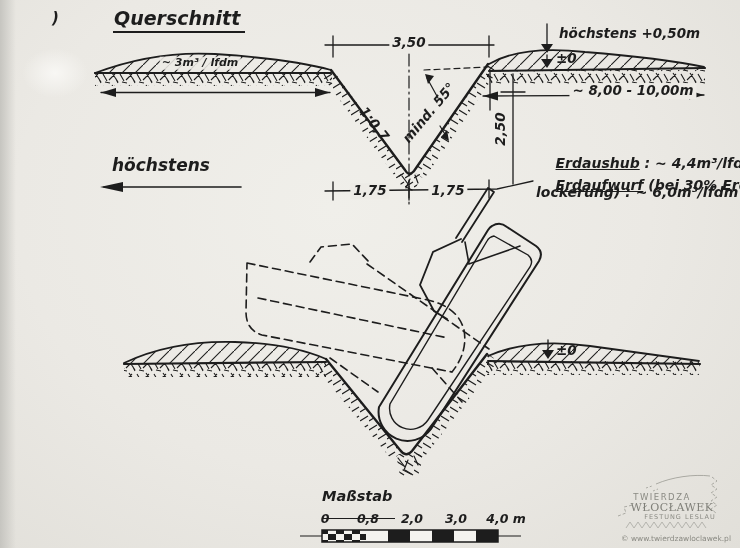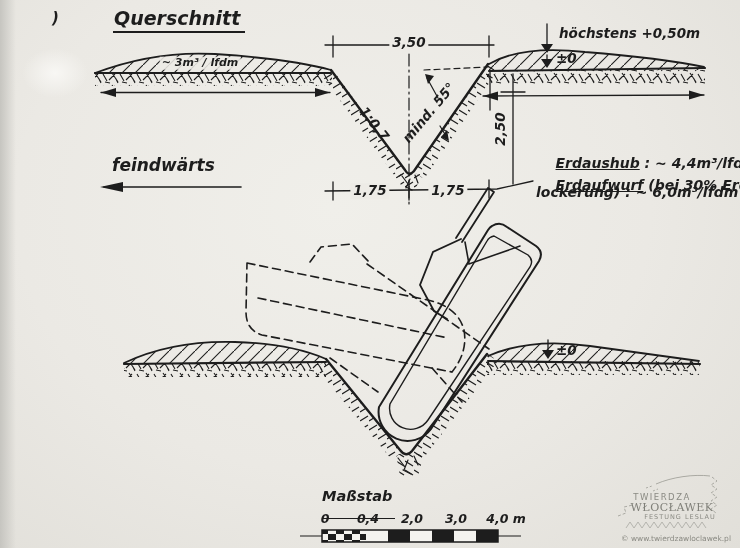--- a/index.html
+++ b/index.html
@@ -200,48 +200,49 @@
 
   <div class="lbl sm c" style="left:200px;top:63px;background:rgba(237,235,230,0.88);padding:0 2px">~ 3m³ / lfdm</div>
 
 
   <div class="lbl dim bg c" style="left:409px;top:43px">3,50</div>
 
   <div class="lbl dim" style="left:559px;top:26px">höchstens +0,50m</div>
 
   <div class="lbl dim" style="left:556px;top:51px">±0</div>
 
+  <div class="lbl dim bg c" style="left:633px;top:91px">~ 8,00 - 10,00m</div>
 
   <div class="lbl dim" style="left:374px;top:124px;transform:translate(-50%,-50%) rotate(52deg)">1:0,7</div>
 
   <div class="lbl dim" style="left:429px;top:113px;transform:translate(-50%,-50%) rotate(-50deg)">mind. 55°</div>
 
   <div class="lbl dim" style="left:501px;top:129px;transform:translate(-50%,-50%) rotate(-90deg)">2,50</div>
 
   <div class="lbl dim bg c" style="left:370px;top:191px">1,75</div>
 
   <div class="lbl dim bg c" style="left:448px;top:191px">1,75</div>
 
-  <div class="lbl" style="left:112px;top:156px;font-size:17px">feindwärts</div>
+  <div class="lbl" style="left:112px;top:156px;font-size:17px">höchstens</div>
 
 
   <div class="lbl note" style="left:536px;top:139px">
     <span class="ul">Erdaushub</span><span> : ~ 4,4m³/lfdm</span>
   </div>
   <div class="lbl note" style="left:536px;top:161px">
     <span class="ul">Erdaufwurf</span><span> (bei 30% Erdauf-</span>
   </div>
   <div class="lbl note" style="left:536px;top:184px">lockerung) : ~ 6,0m³/lfdm</div>
 
   <div class="lbl dim" style="left:556px;top:343px">±0</div>
 
   <div class="lbl" style="left:322px;top:488px;font-size:14.5px;border-bottom:1.6px solid #1d1d1d;padding:0 3px 13px 0">Maßstab</div>
 
   <div class="lbl scale-num c" style="left:325px;top:519px">0</div>
-  <div class="lbl scale-num c" style="left:368px;top:519px">0,4</div>
+  <div class="lbl scale-num c" style="left:368px;top:519px">0,8</div>
   <div class="lbl scale-num c" style="left:412px;top:519px">2,0</div>
   <div class="lbl scale-num c" style="left:456px;top:519px">3,0</div>
   <div class="lbl scale-num c" style="left:506px;top:519px">4,0 m</div>
 
   <div class="lbl wm c" style="left:662px;top:498px;font-size:8.5px;letter-spacing:1.5px">TWIERDZA</div>
   <div class="lbl wm c" style="left:672px;top:508px;font-size:11px;letter-spacing:0.5px;font-family:'DejaVu Serif',serif;color:#7f7f78">WŁOCŁAWEK</div>
   <div class="lbl wm c" style="left:680px;top:518px;font-size:6.5px;letter-spacing:1px">FESTUNG LESLAU</div>
   <div class="lbl wm c" style="left:676px;top:539px;font-size:7.5px">© www.twierdzawloclawek.pl</div>
 </div>
 

